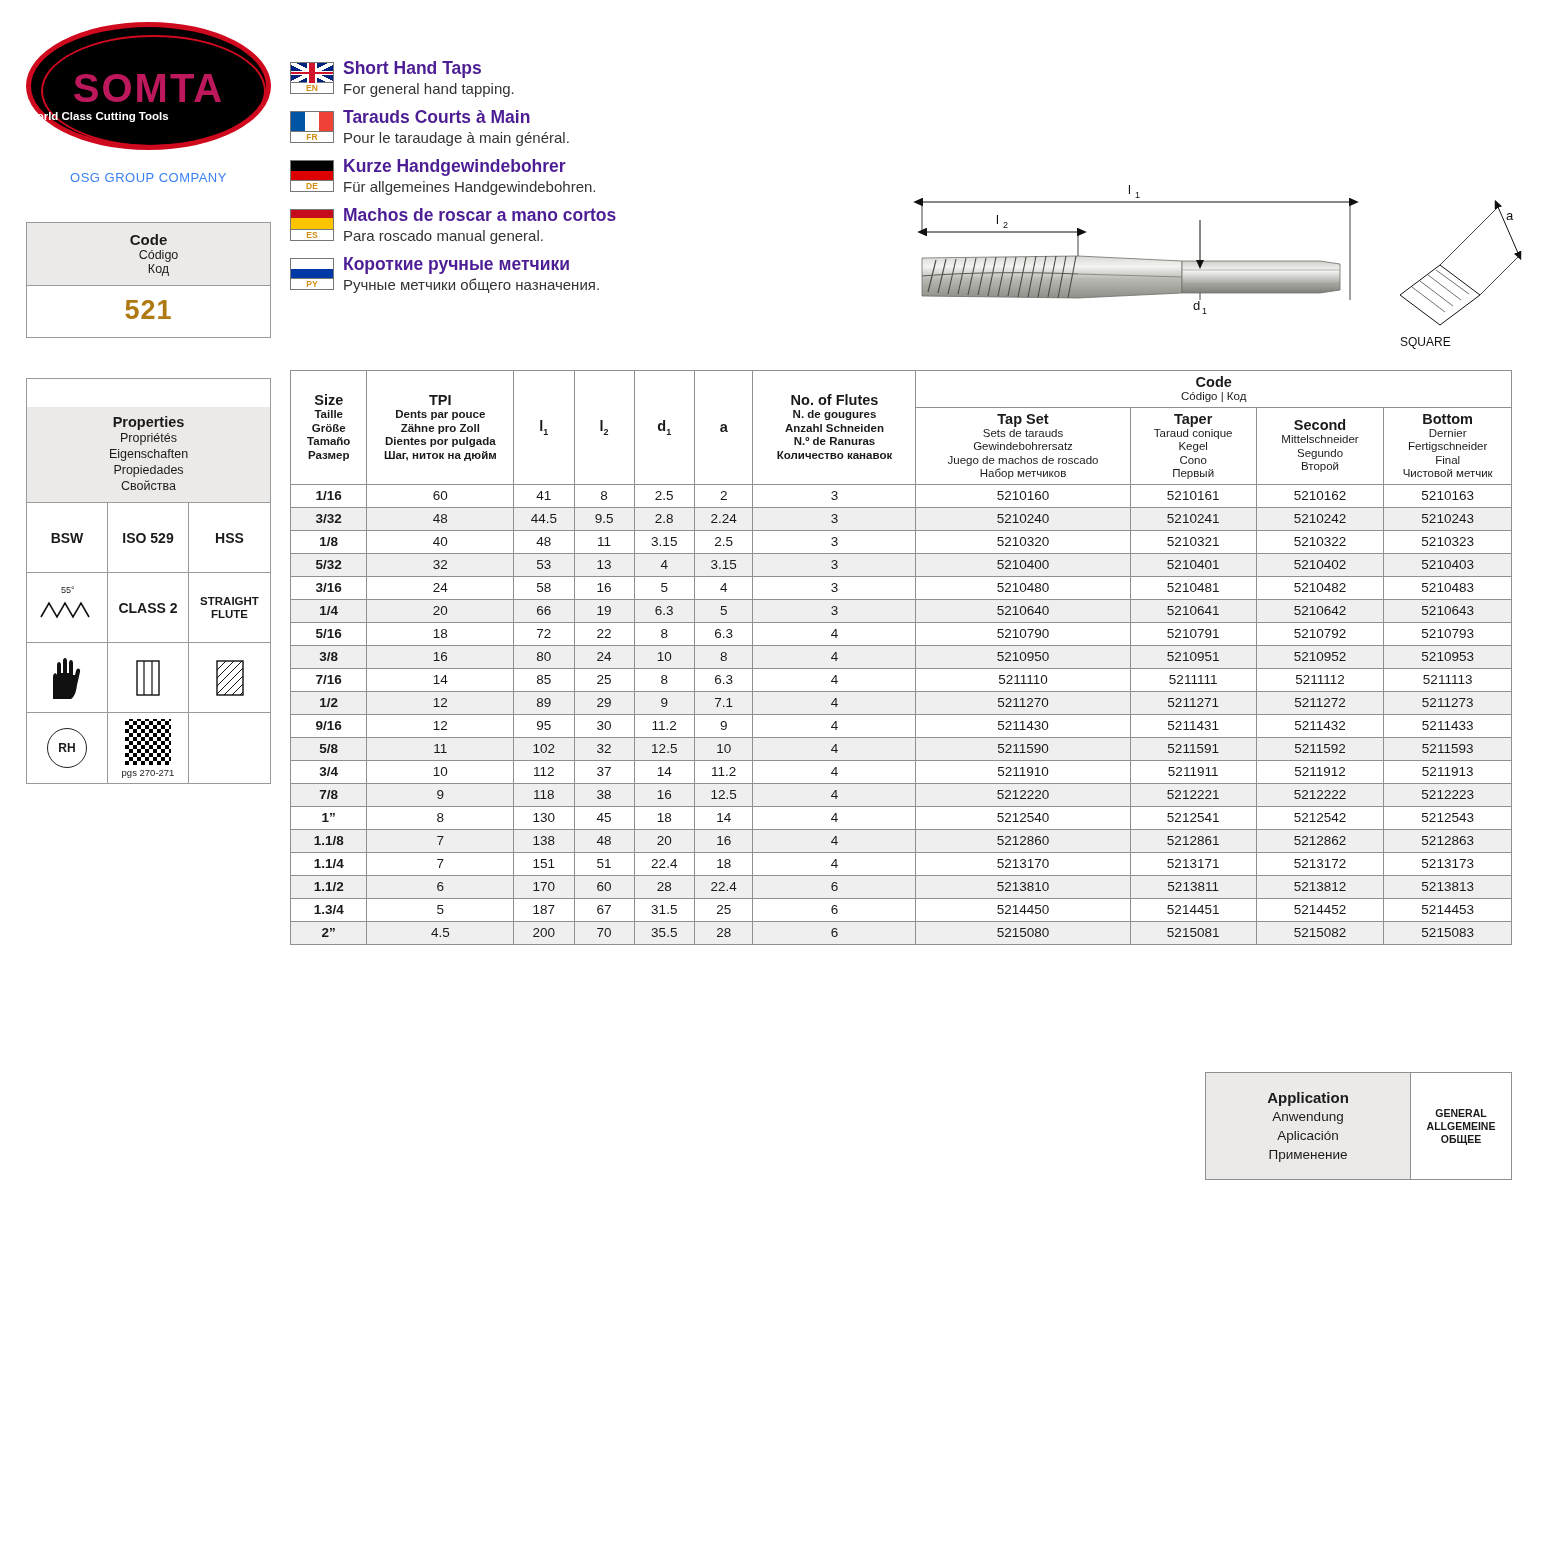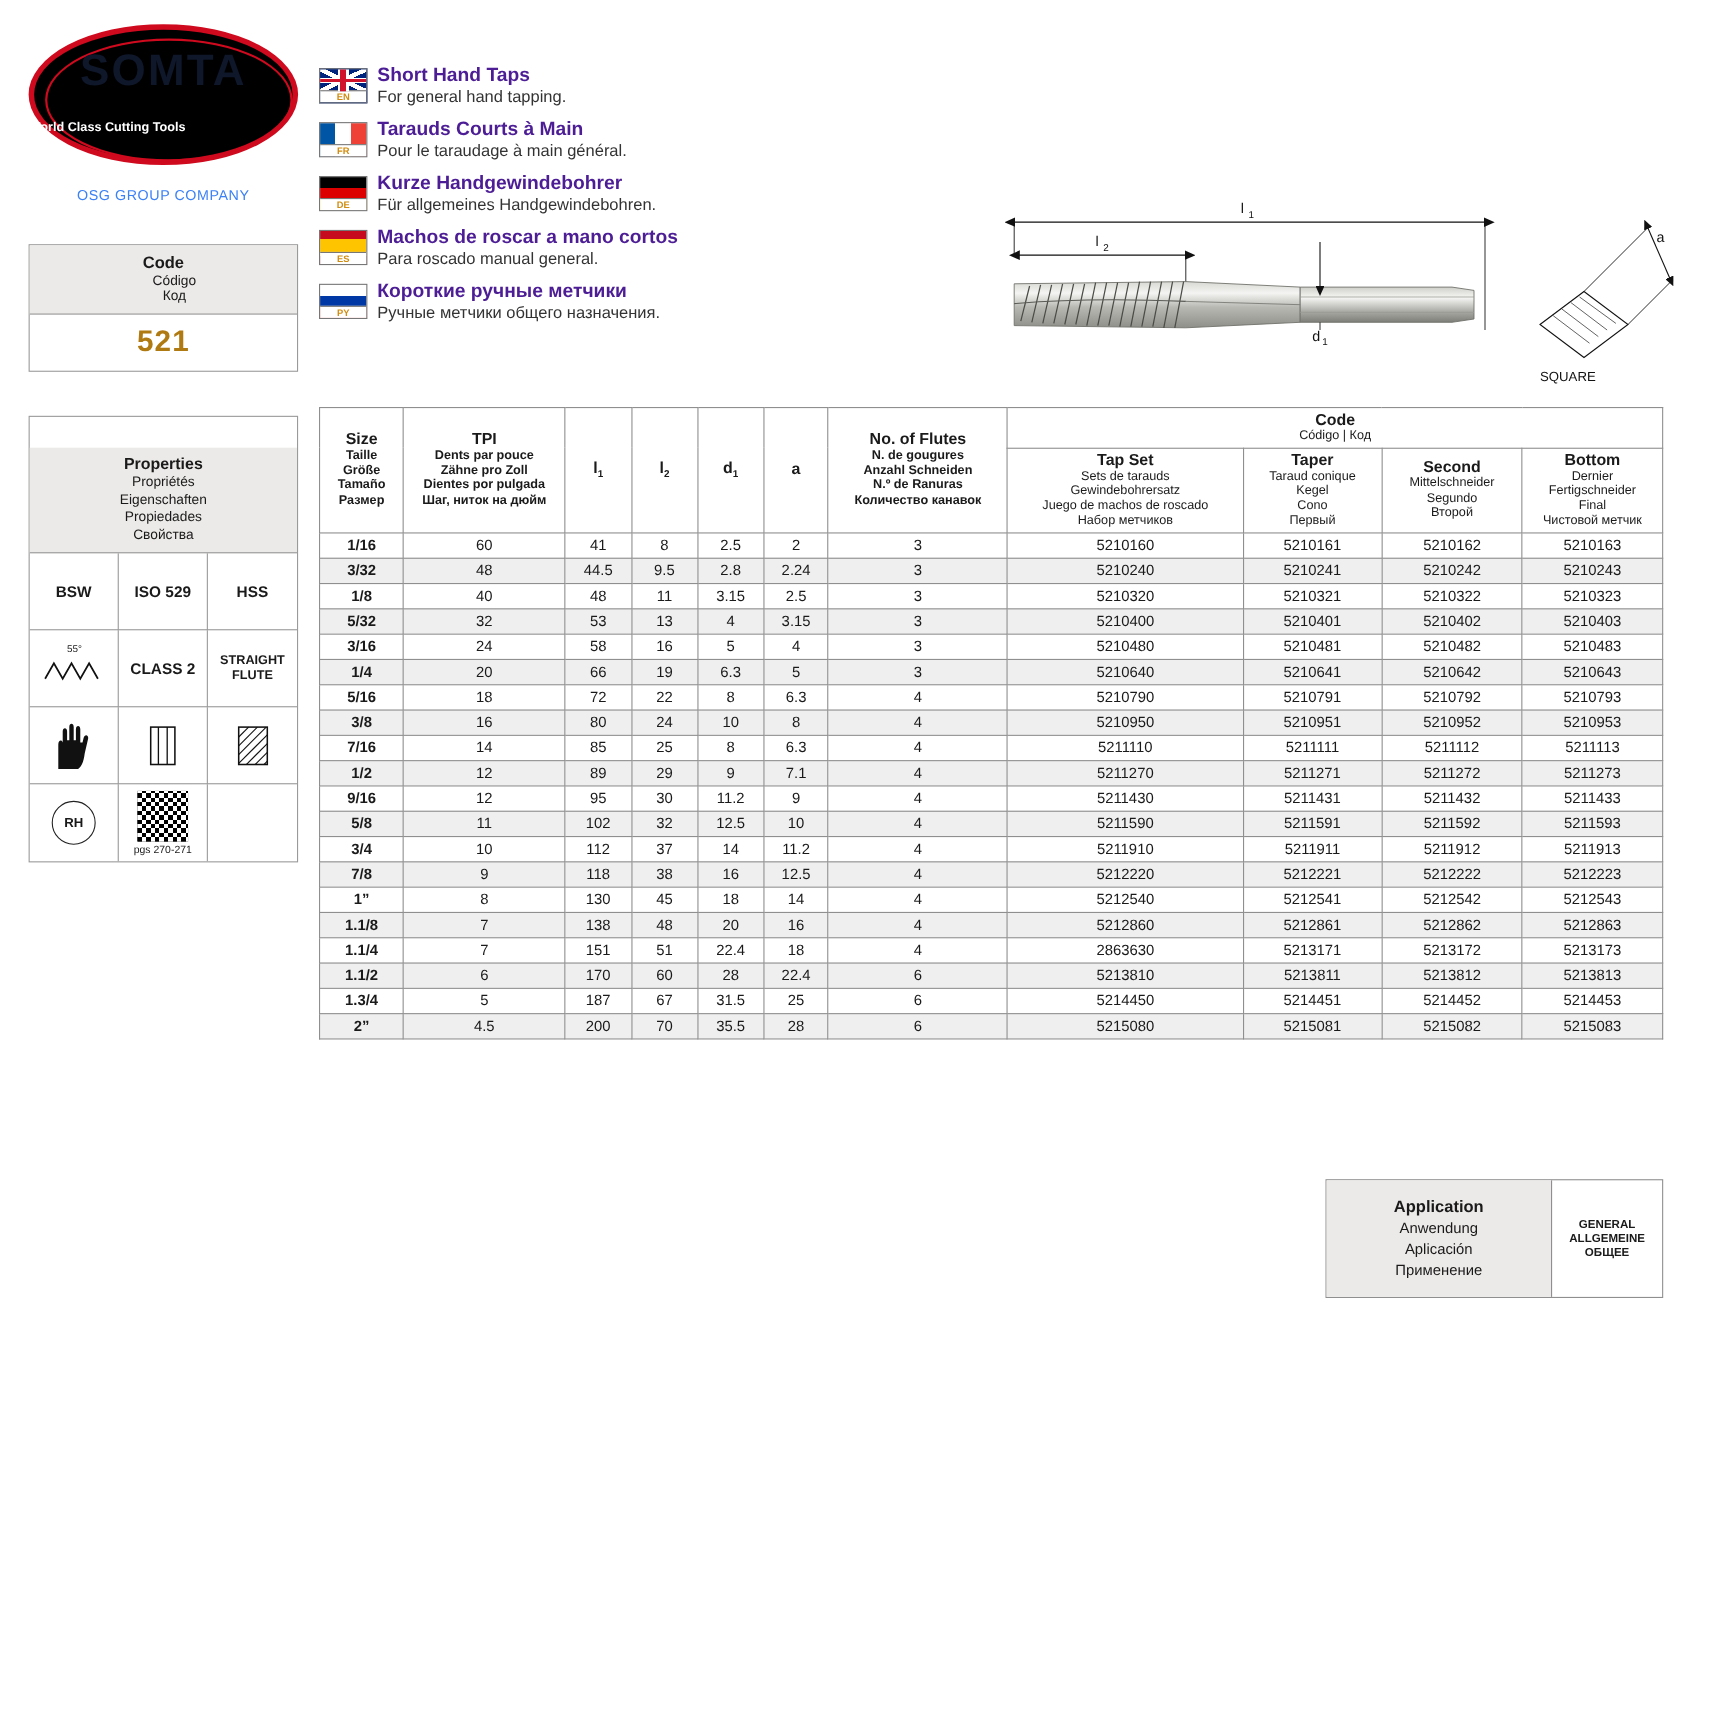--- a/index.html
+++ b/index.html
@@ -38,24 +38,24 @@
     position: absolute;
     left: 10px; top: 8px;
     width: 225px; height: 112px;
     border: 2px solid #cf0a1e;
     border-radius: 50%;
     box-sizing: border-box;
   }
   .logo-text {
     position: absolute;
     left: 0;
-    top: 20px;
+    top: 44px;
     width: 245px;
     text-align: center;
-    color: #0f172a;
+    color: #be185d;
     font-size: 40px;
     font-weight: bold;
     letter-spacing: 2px;
     font-family: "Liberation Sans", sans-serif;
   }
   .logo-sub {
     position: absolute;
     left: 0;
     top: 88px;
     width: 245px;
@@ -818,21 +818,21 @@
         <td>5212863</td>
       </tr>
       <tr>
         <td class="size">1.1/4</td>
         <td>7</td>
         <td>151</td>
         <td>51</td>
         <td>22.4</td>
         <td>18</td>
         <td>4</td>
-        <td>2863630</td>
+        <td>5213170</td>
         <td>5213171</td>
         <td>5213172</td>
         <td>5213173</td>
       </tr>
       <tr>
         <td class="size">1.1/2</td>
         <td>6</td>
         <td>170</td>
         <td>60</td>
         <td>28</td>

